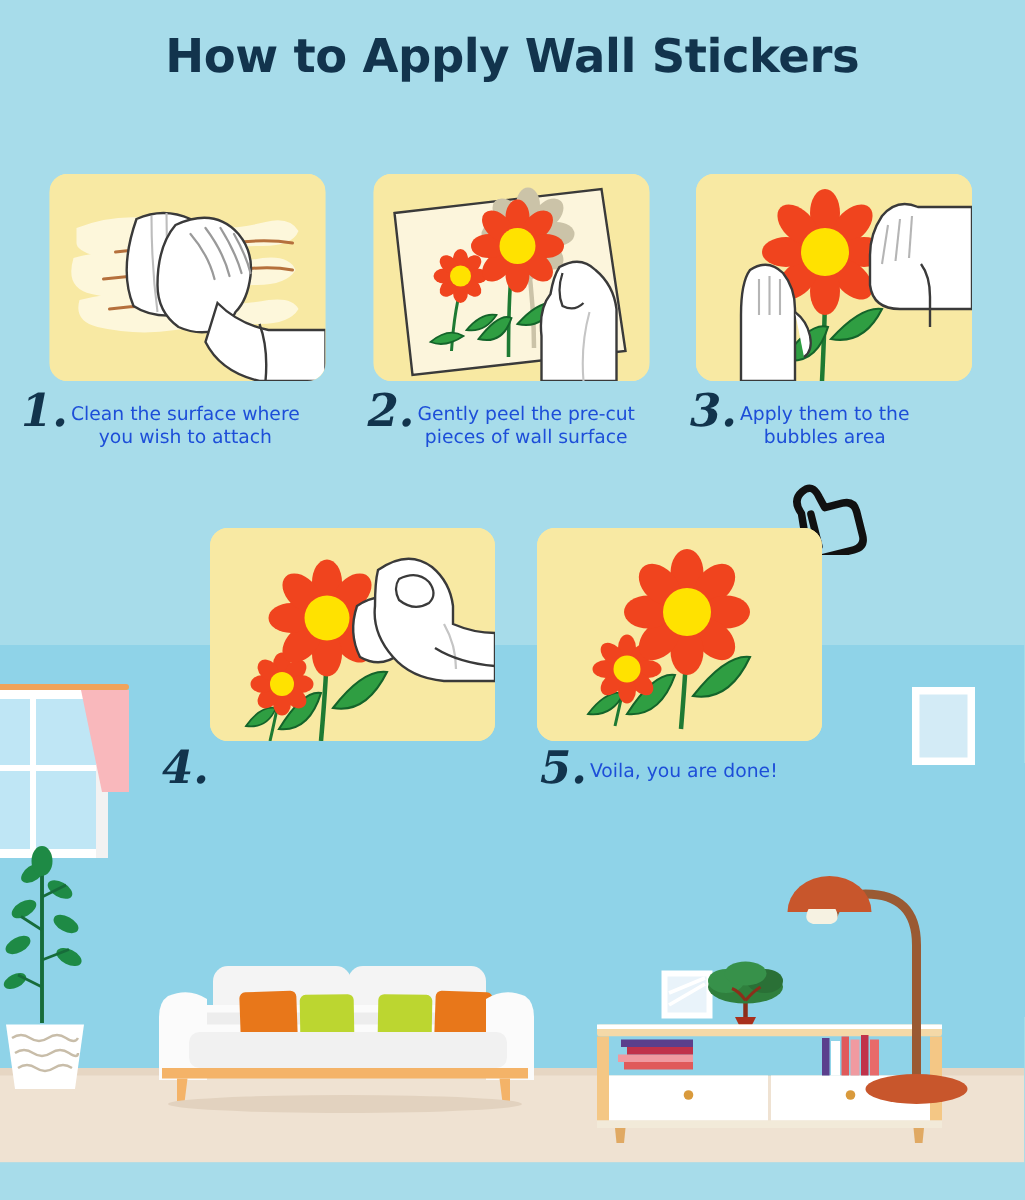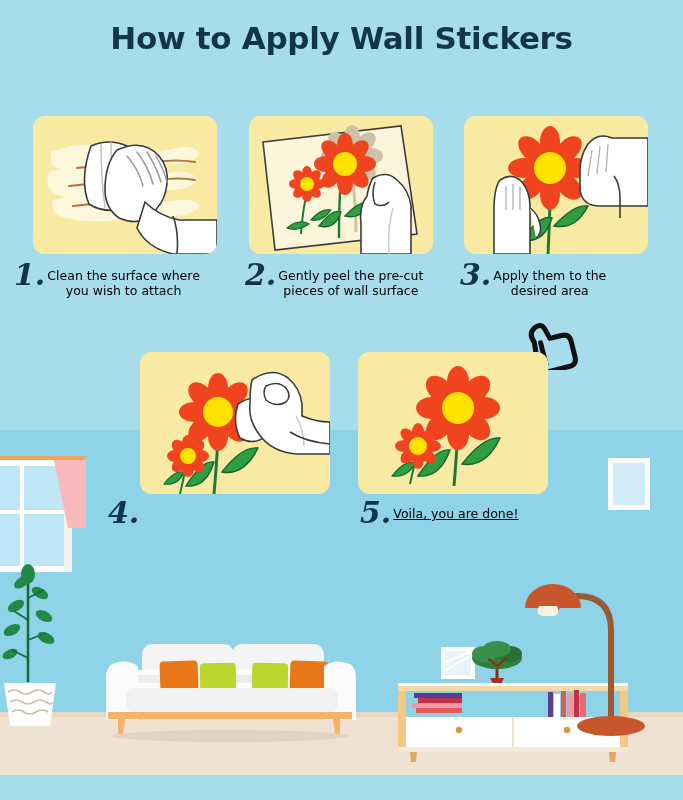--- a/index.html
+++ b/index.html
@@ -26,24 +26,24 @@
 
   
   .caption{position:absolute;display:flex;align-items:flex-start;}
   .num{
     font-family:"DejaVu Serif","Liberation Serif",serif;
     font-weight:bold;font-style:italic;
     font-size:30px;line-height:26px;color:#12344d;
     margin-right:2px;white-space:nowrap;
   }
   .ctext{
-    font-size:12.5px;line-height:15px;color:#000000;
+    font-size:12.5px;line-height:15px;color:#1d4ed8;
     padding-top:6px;text-align:center;white-space:pre-line;
   }
-  .ctext.left{text-align:center;text-decoration:underline;}
+  .ctext.left{text-align:center;}
 
   
   .thumb{position:absolute;left:521px;top:316px;width:62px;height:54px;}
 
   
   .room{position:absolute;left:0;top:430px;width:683px;height:370px;}
 </style>
 </head>
 <body>
 
@@ -324,21 +324,21 @@
         <path d="M128 34 l-4 26"></path>
           <path d="M136 30 l-3 28"></path>
           <path d="M144 28 l-2 28"></path>
       </g>
       <path d="M150 60 q6 8 6 22 l0 20" stroke="#3a3a3a" stroke-width="1.6" fill="none"></path>
     </svg>
   </div>
   <div class="caption" style="left:460px;top:262px;width:215px;">
     <span class="num">3.</span>
     <span class="ctext">Apply them to the
-desired area</span>
+bubbles area</span>
   </div>
 
   <div class="thumb">
     <svg viewBox="0 0 62 54">
       <g transform="rotate(-14 31 27)" fill="none" stroke="#111111" stroke-width="5" stroke-linejoin="round" stroke-linecap="round">
         <path d="M14 22 q-4 -10 4 -14 q8 -4 10 6 l2 8 l12 0 q8 0 8 8 l0 16 q0 8 -8 8 l-22 0 q-8 0 -8 -8 z"></path>
         <path d="M20 24 l0 22"></path>
       </g>
     </svg>
   </div>

